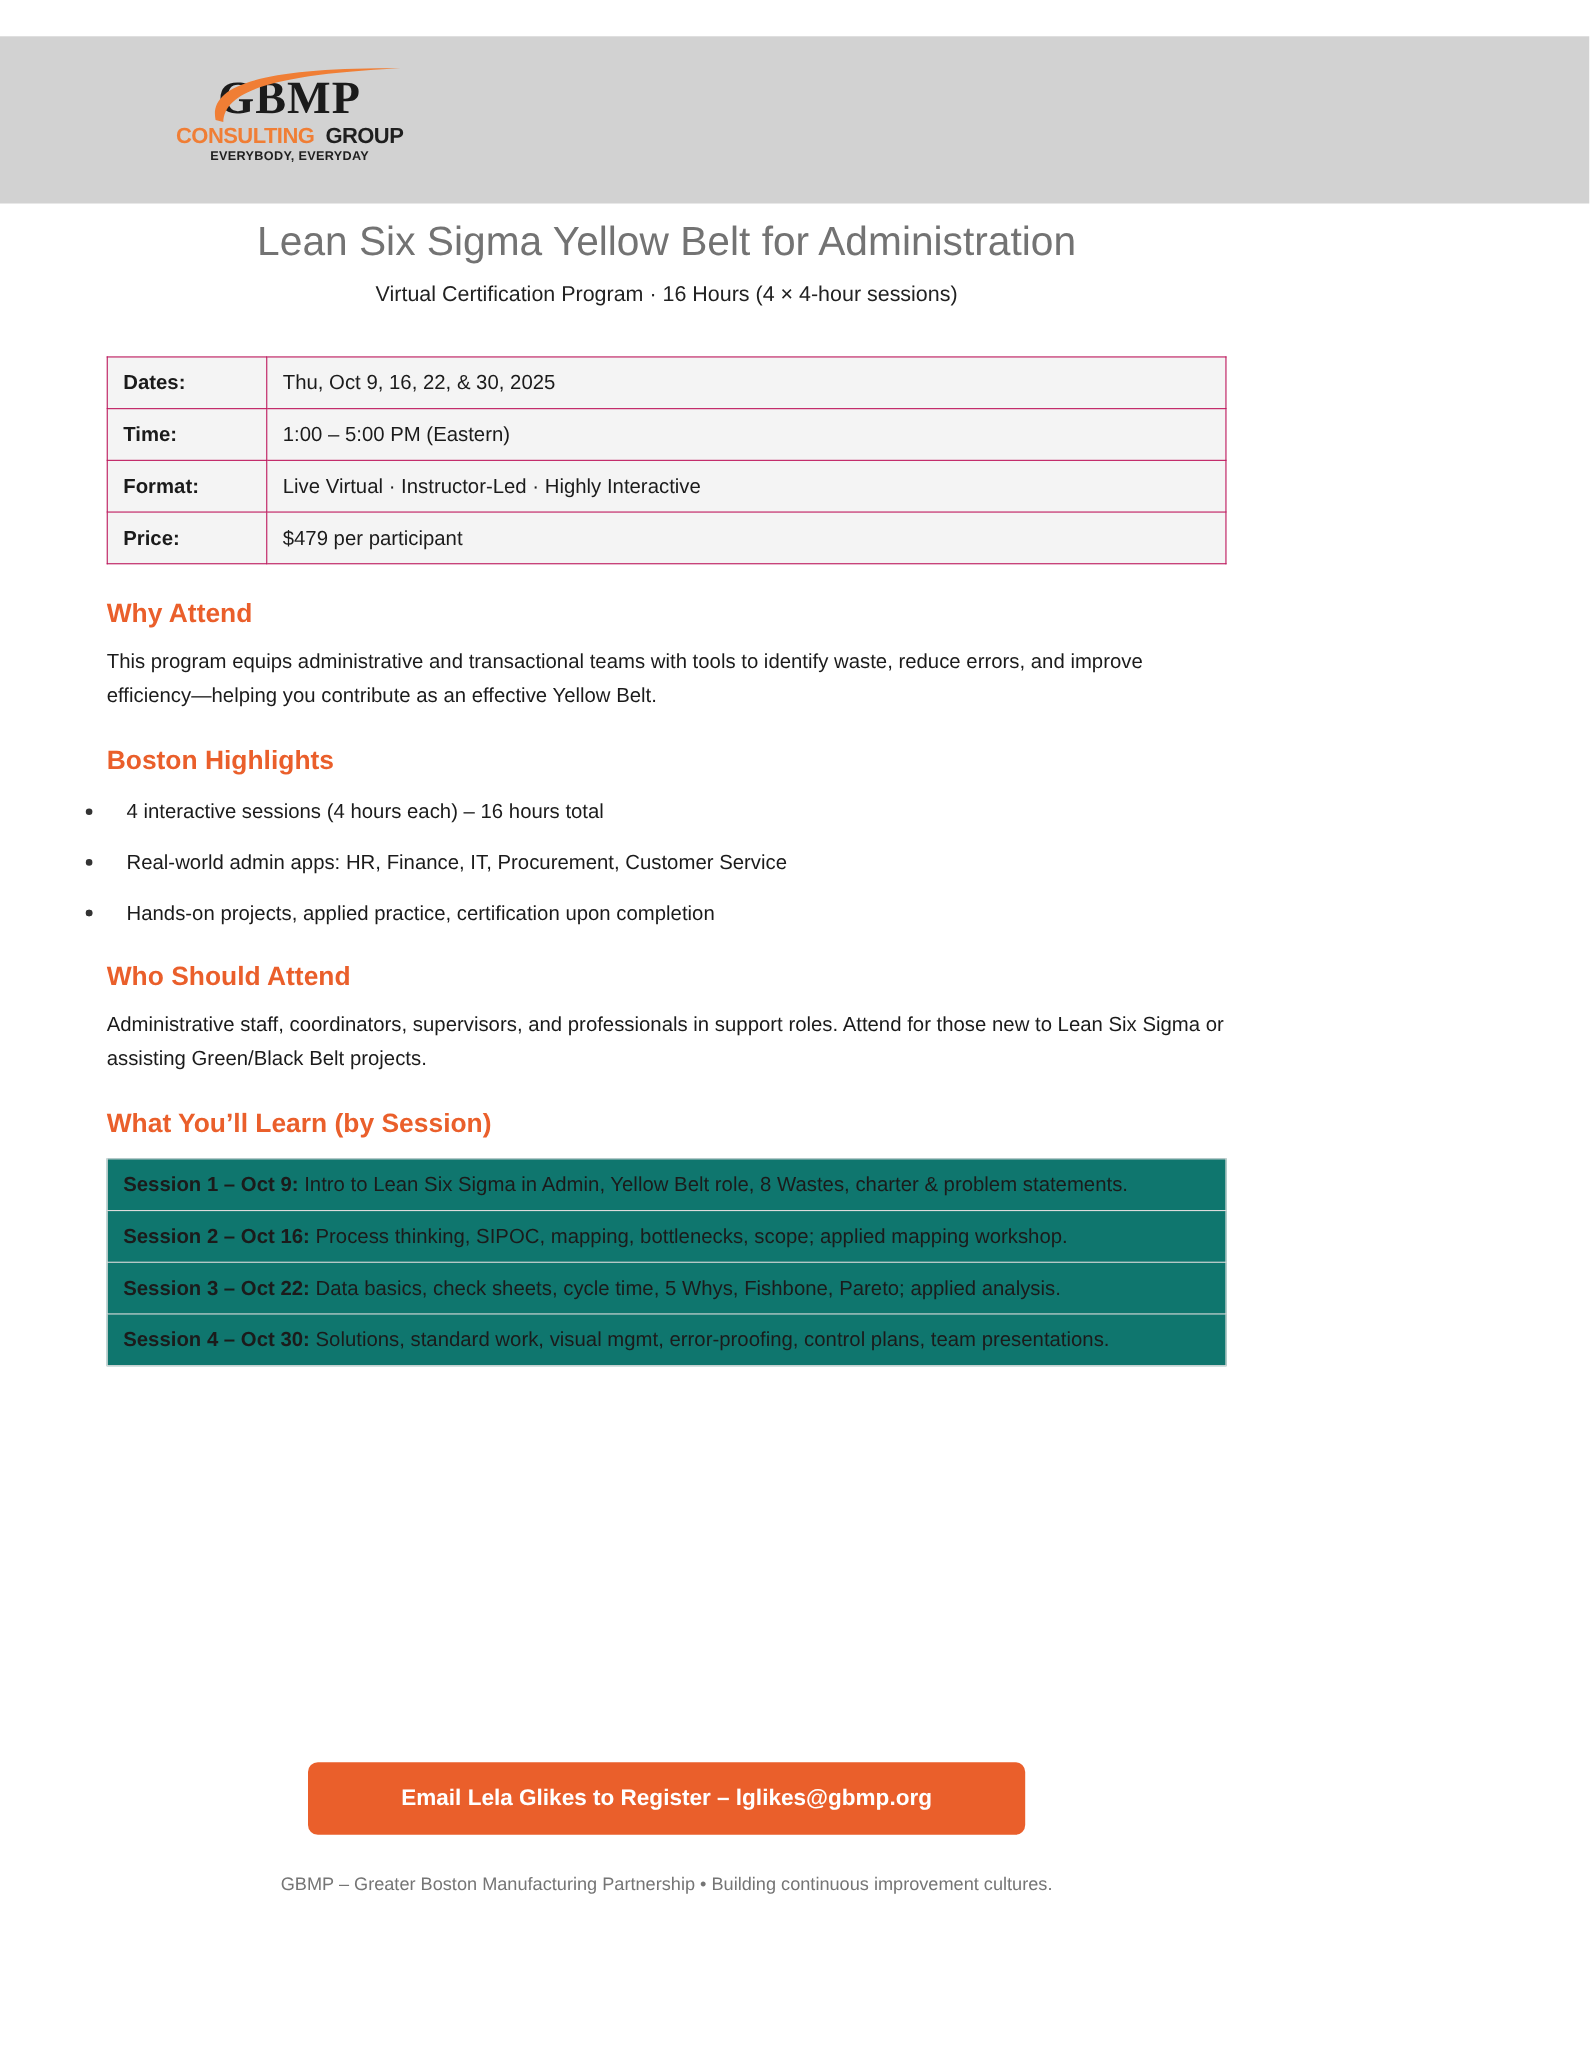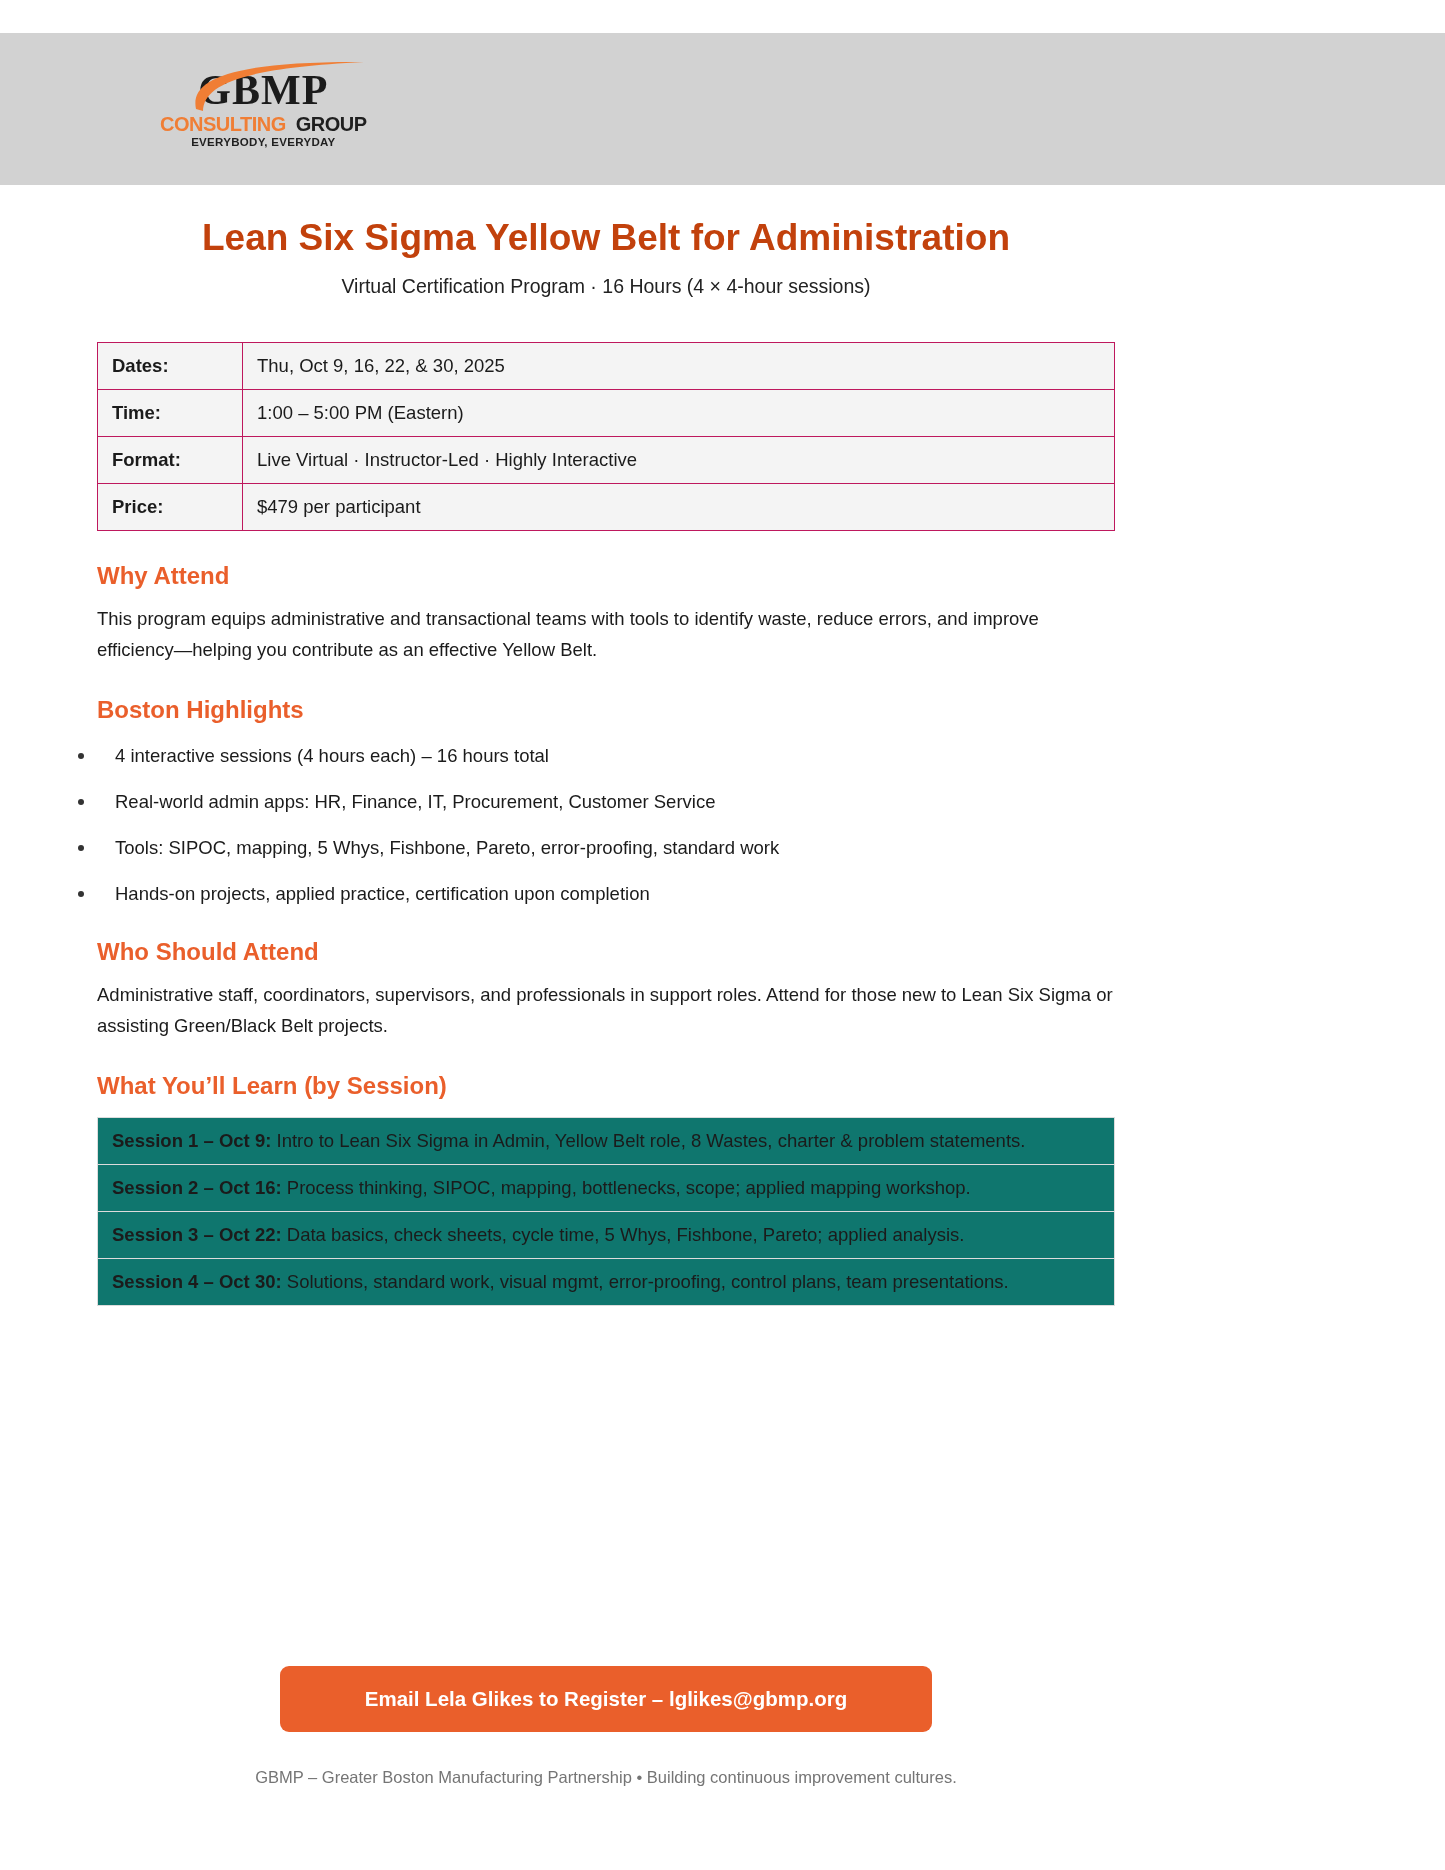--- a/index.html
+++ b/index.html
@@ -54,26 +54,26 @@
   .logo-tag {
     margin-top:3px;
     font-size:11.5px;
     font-weight:700;
     color:#1f1f1f;
     letter-spacing:0.3px;
   }
   
   .content { width:1018px; margin-left:97px; }
   h1 {
-    margin-top:30px;
+    margin-top:12px;
     text-align:center;
     font-size:37px;
     line-height:46px;
-    font-weight:700;
-    color:#c2410c;
+    font-weight:400;
+    color:#737373;
   }
   .subtitle {
     margin-top:14px;
     text-align:center;
     font-size:19.5px;
     color:#222222;
   }
   
   table { border-collapse:collapse; width:100%; }
   .info-table { margin-top:44px; background:#f4f4f4; }
@@ -196,21 +196,21 @@
       </tbody>
     </table>
 
     <h2>Why Attend</h2>
     <p class="body-text">This program equips administrative and transactional teams with tools to identify waste, reduce errors, and improve efficiency—helping you contribute as an effective Yellow Belt.</p>
 
     <h2>Boston Highlights</h2>
     <ul class="highlights">
       <li><span class="dot"></span><span>4 interactive sessions (4 hours each) – 16 hours total</span></li>
       <li><span class="dot"></span><span>Real-world admin apps: HR, Finance, IT, Procurement, Customer Service</span></li>
-      <li><span class="dot"></span><span>Tools: SIPOC, mapping, 5 Whys, Fishbone, Pareto, error-proofing, standard work</span></li>
+      <li><span class="dot"></span></li>
       <li><span class="dot"></span><span>Hands-on projects, applied practice, certification upon completion</span></li>
     </ul>
 
     <h2>Who Should Attend</h2>
     <p class="body-text">Administrative staff, coordinators, supervisors, and professionals in support roles. Attend for those new to Lean Six Sigma or assisting Green/Black Belt projects.</p>
 
     <h2>What You’ll Learn (by Session)</h2>
     <table class="sessions-table">
       <tbody>
         <tr>

